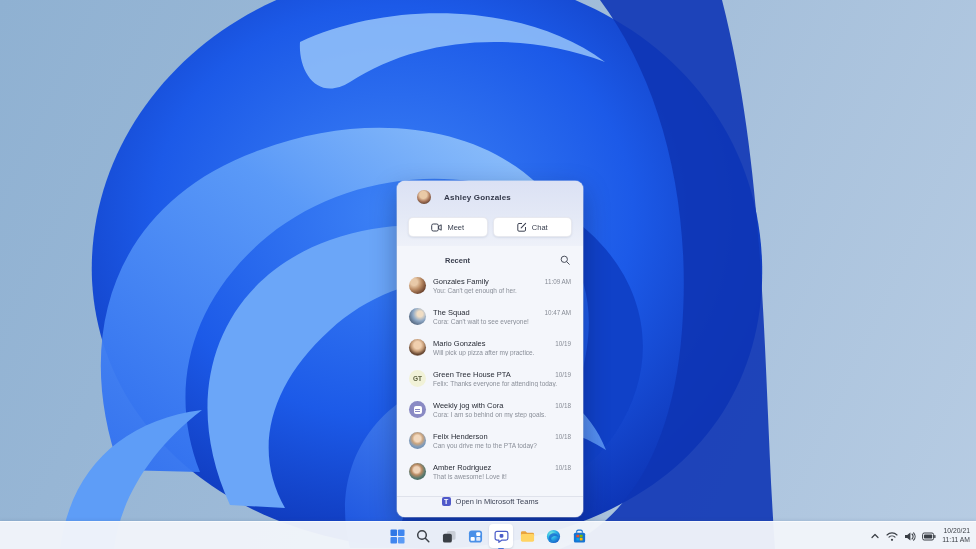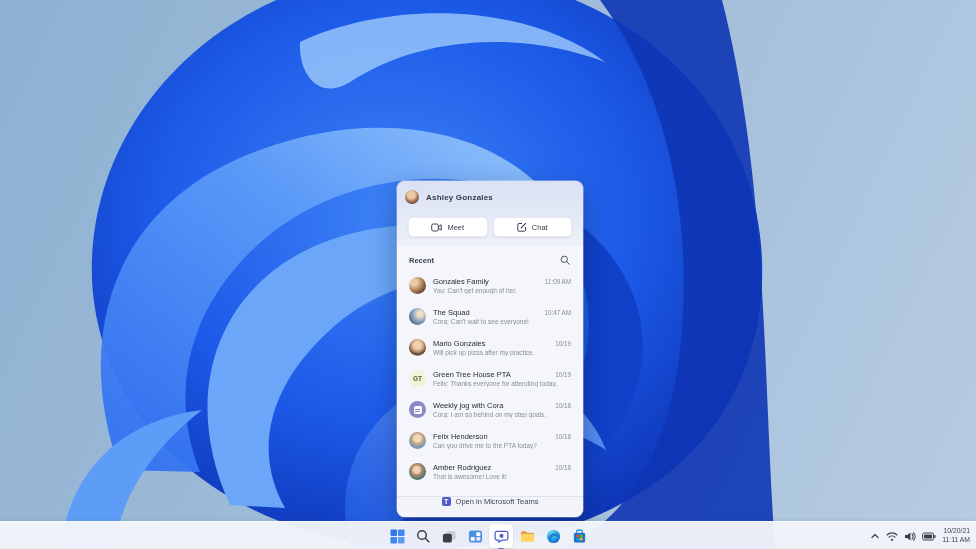--- a/index.html
+++ b/index.html
@@ -10,32 +10,32 @@
   
   .wallpaper { position:absolute; inset:0; }
   .wallpaper svg { display:block; }
 
   
   .chat-flyout { position:absolute; left:397px; top:181px; width:186px; height:336px;
     border-radius:8px; overflow:hidden;
     background:#f4f6fb; box-shadow:0 10px 26px rgba(10,20,60,.35), 0 0 0 1px rgba(255,255,255,.35);
     display:flex; flex-direction:column; }
   .flyout-top { background:linear-gradient(180deg,#dbe1f4 0%,#e4e9f6 55%,#eef1f9 100%); padding-bottom:9px; }
-  .flyout-header { display:flex; align-items:center; gap:7px; padding:9px 12px 7px 8px; }
+  .flyout-header { display:flex; align-items:center; gap:13px; padding:9px 12px 7px 20px; }
   .me-avatar { width:14px; height:14px; border-radius:50%; flex:0 0 auto;
     background:radial-gradient(circle at 45% 35%, #e9c9a6 0 30%, #a9765a 55%, #4e3326 85%); }
   .me-name { font-size:8px; font-weight:bold; color:#33384a; letter-spacing:.2px; }
   .action-row { display:flex; gap:5px; padding:6px 11px 0 11px;justify-content:center; }
   .action-btn { flex:1; height:20px; background:#ffffff; border:1px solid rgba(90,100,140,.14);
     border-radius:5px; display:flex; align-items:center; justify-content:center; gap:5px;
     box-shadow:0 1px 2px rgba(40,60,110,.10); cursor:pointer; }
   .action-btn span.lbl { font-size:7.5px; color:#3a4050; }
   .action-btn svg { display:block; }
 
-  .recent-head { display:flex; align-items:center; justify-content:space-between; padding:8px 12px 4px 12px; }
+  .recent-head { display:flex; align-items:center; justify-content:space-between; padding:8px 12px 4px 12px;margin-left:36px; }
   .recent-title { font-size:7.5px; font-weight:bold; color:#3a3f4e; }
   .search-btn { width:12px; height:12px; display:flex; align-items:center; justify-content:center; cursor:pointer; }
 
   .chat-list { flex:1; }
   .chat-item { display:flex; align-items:center; gap:7px; padding:0 12px; height:31px; cursor:pointer; }
   .av { width:17px; height:17px; border-radius:50%; flex:0 0 auto; display:flex;
         align-items:center; justify-content:center; overflow:hidden; }
   .av-0 { background:radial-gradient(circle at 30% 30%, #e8c9a8 0 20%, #b98a63 45%, #6e452f 75%, #41291c); }
   .av-1 { background:radial-gradient(circle at 65% 35%, #f0ddc4 0 18%, #8fa9c6 45%, #4d5f78 80%); }
   .av-2 { background:radial-gradient(circle at 50% 36%, #f0cfae 0 26%, #c59c78 45%, #63432e 68%, #ffffff 92%); }

